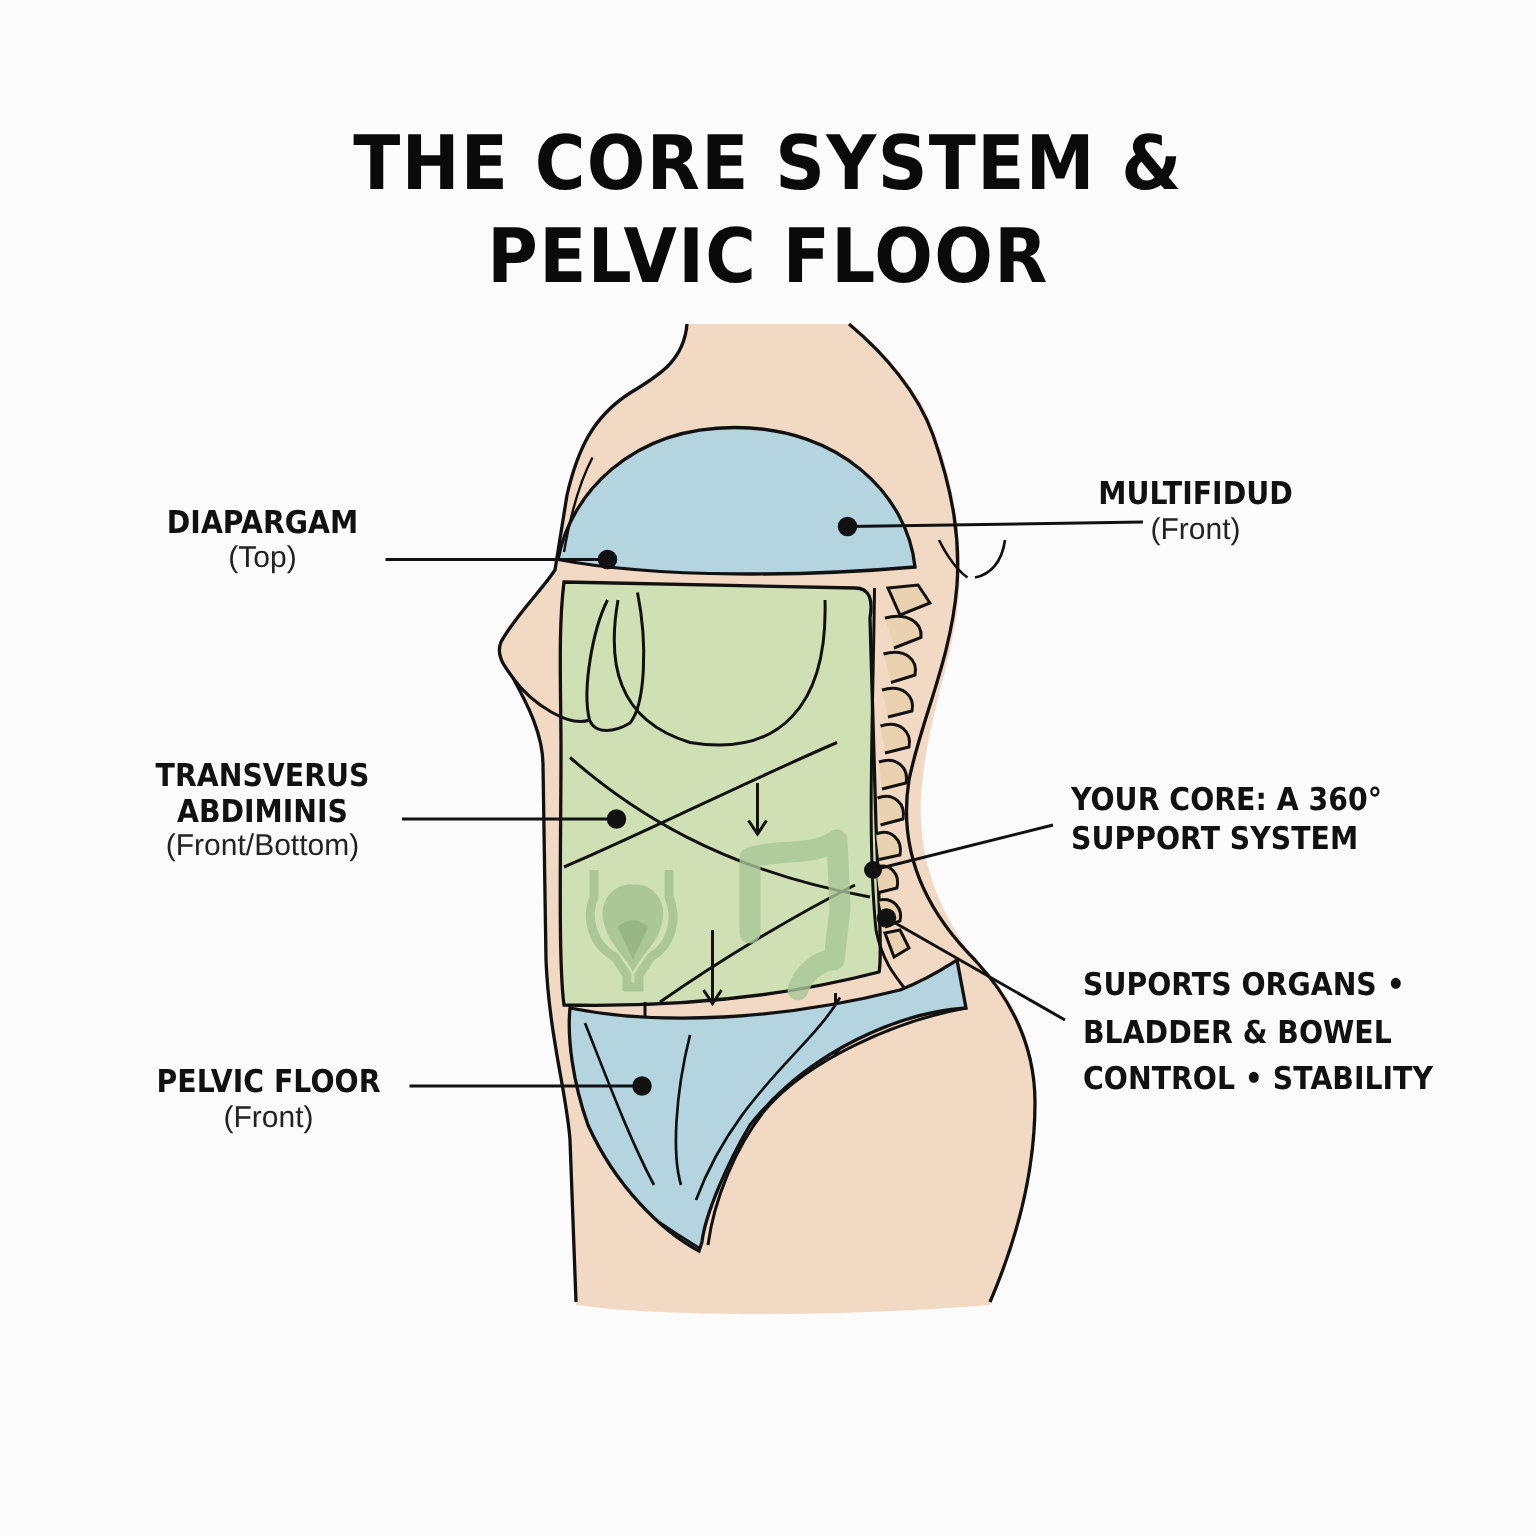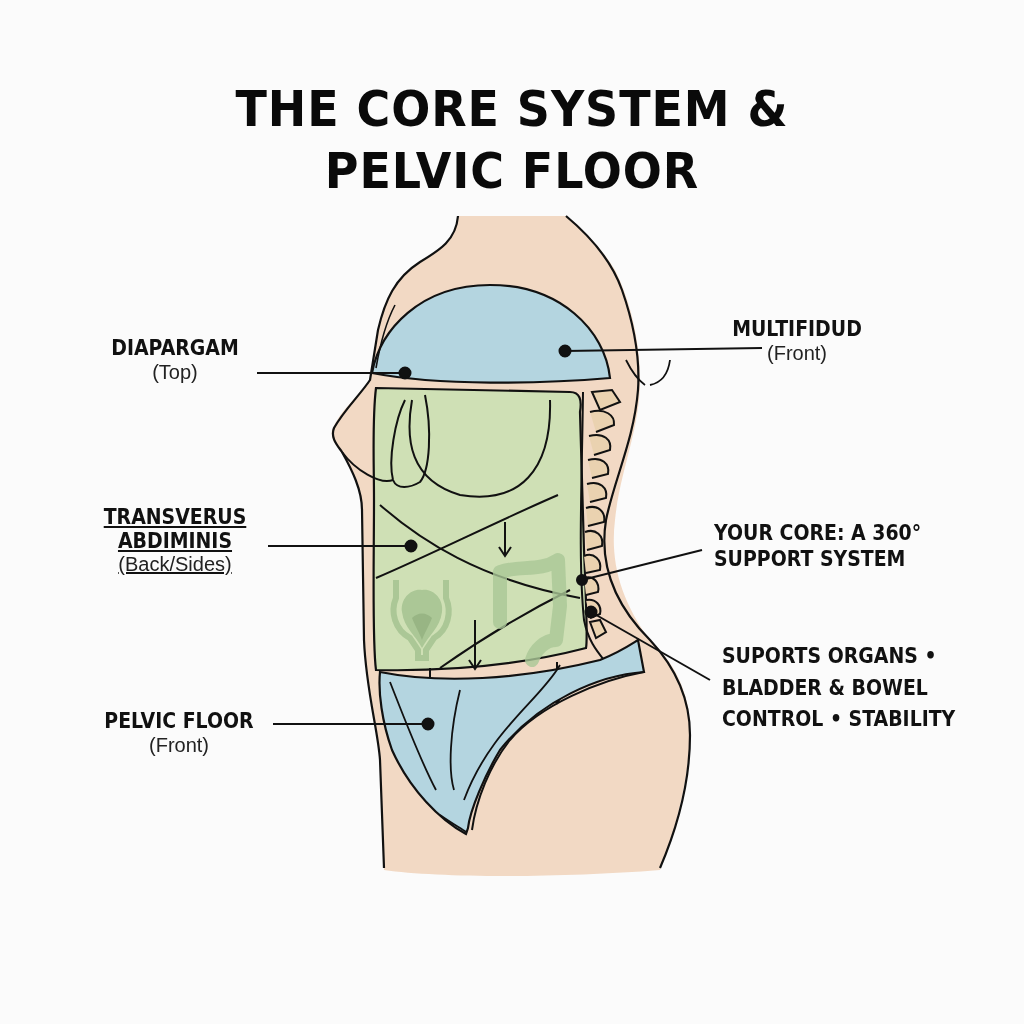--- a/index.html
+++ b/index.html
@@ -119,24 +119,24 @@
 <div class="lbl" style="left:95px; top:337px; width:160px;">
   <span class="main">DIAPARGAM</span>
   <span class="sub">(Top)</span>
 </div>
 
 <div class="lbl" style="left:722px; top:318px; width:150px;">
   <span class="main">MULTIFIDUD</span>
   <span class="sub">(Front)</span>
 </div>
 
-<div class="lbl" style="left:85px; top:506px; width:180px;text-decoration:underline;">
+<div class="lbl" style="left:85px; top:506px; width:180px;">
   <span class="main">TRANSVERUS</span>
   <span class="main">ABDIMINIS</span>
-  <span class="sub">(Back/Sides)</span>
+  <span class="sub">(Front/Bottom)</span>
 </div>
 
 <div class="lbl" style="left:86px; top:710px; width:186px;">
   <span class="main">PELVIC FLOOR</span>
   <span class="sub">(Front)</span>
 </div>
 
 <div class="rtext" style="left:714px; top:520px;">
   <div>YOUR CORE: A 360°</div>
   <div>SUPPORT SYSTEM</div>

